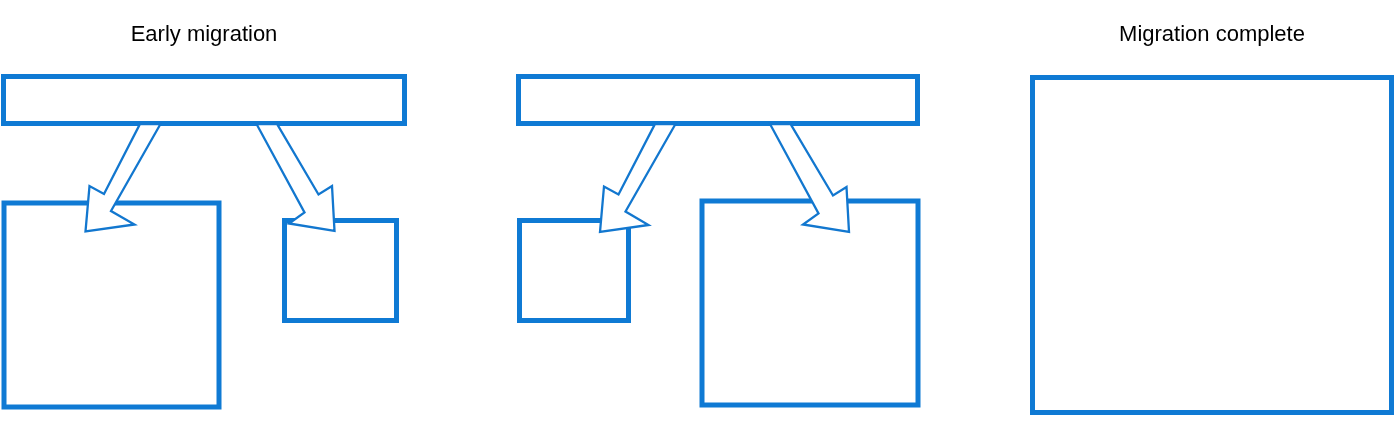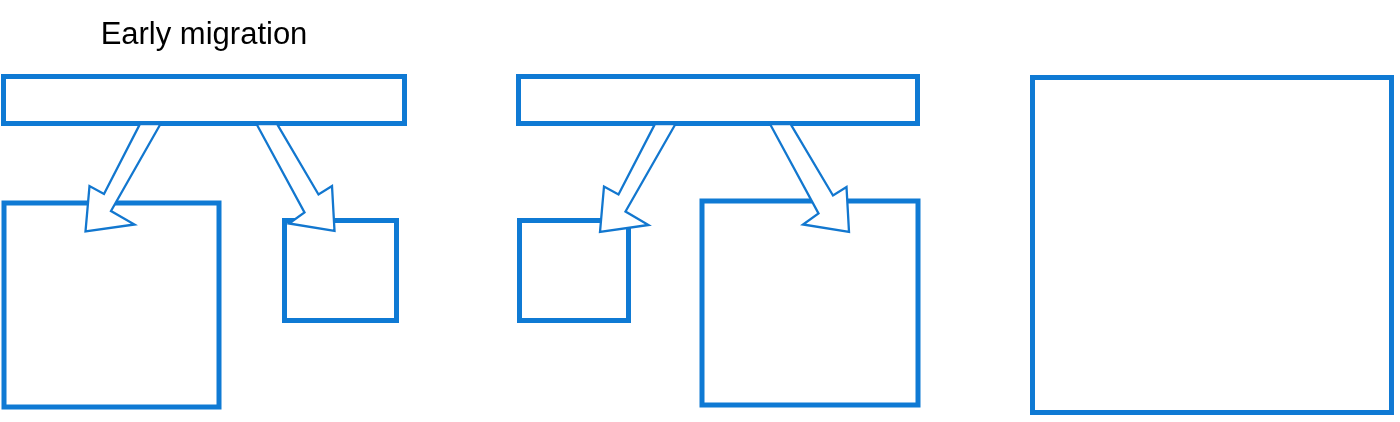--- a/index.html
+++ b/index.html
@@ -22,21 +22,21 @@
   svg.stage {
     position: absolute;
     top: 0;
     left: 0;
     width: 1400px;
     height: 422px;
   }
   .panel-title {
     position: absolute;
     text-align: center;
-    font-size: 31px;
+    font-size: 22px;
     line-height: 44px;
     font-weight: 400;
     color: #000000;
     white-space: nowrap;
   }
   .box-label {
     position: absolute;
     text-align: center;
     font-size: 20px;
     line-height: 24px;
@@ -61,20 +61,21 @@
 
   <div class="box-label small" style="left:282px; top:257px; width:116px;">Modern</div>
 
 
   <div class="box-label" style="left:516px; top:88px; width:402px;">Strangler Façade</div>
 
   <div class="box-label small" style="left:517px; top:258px; width:113px;">Legacy</div>
 
   <div class="box-label" style="left:700px; top:292px; width:220px;">Modern</div>
 
+  <div class="panel-title" style="left:1030px; top:12px; width:364px;">Migration complete</div>
 
   <div class="box-label" style="left:1030px; top:234px; width:364px;">Modern</div>
 
   <svg class="stage" viewBox="0 0 1400 422" xmlns="http://www.w3.org/2000/svg">
 
     <g>
 
       <rect x="3.5" y="76.5" width="401" height="47" fill="#ffffff" stroke="#0f7ad4" stroke-width="5"></rect>
 
       <rect x="4" y="203" width="215" height="204" fill="#ffffff" stroke="#0f7ad4" stroke-width="5"></rect>

